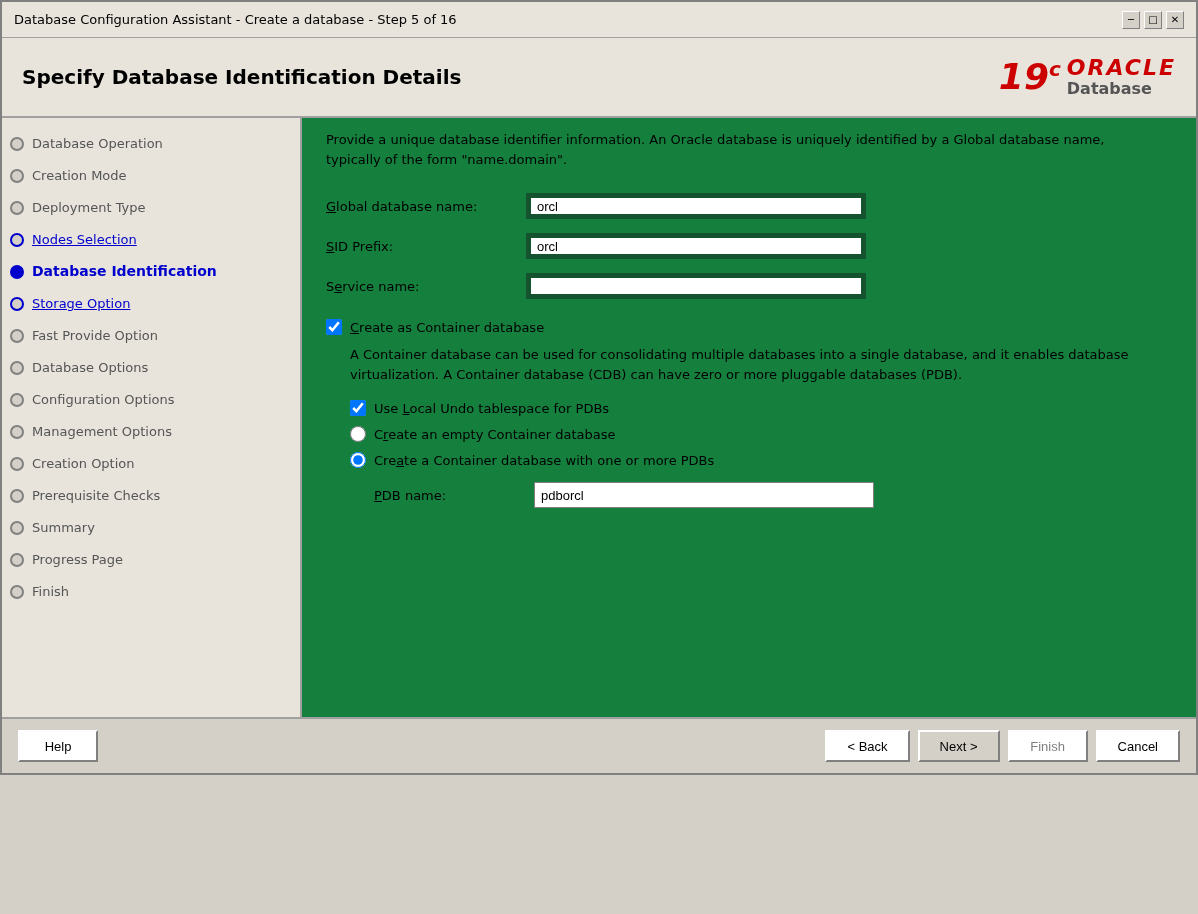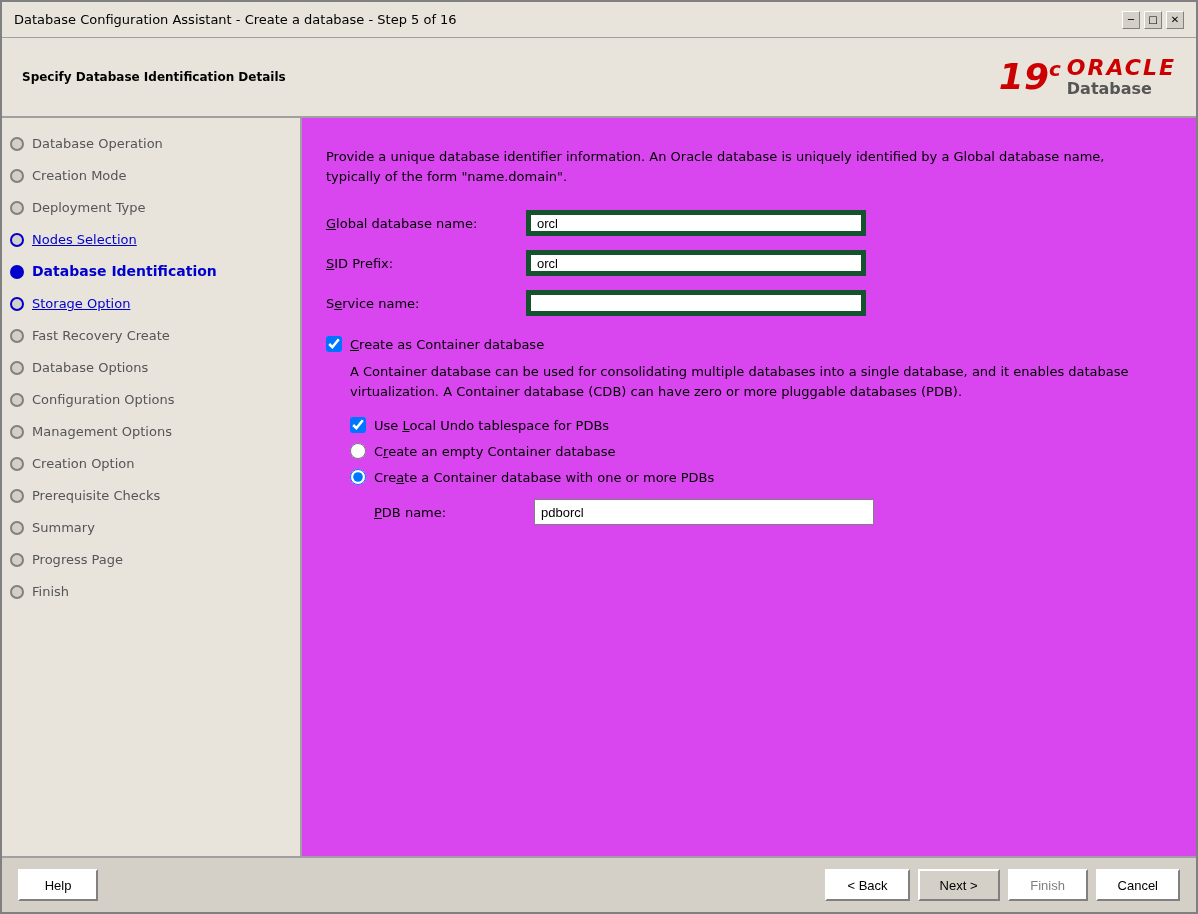--- a/index.html
+++ b/index.html
@@ -8,21 +8,21 @@
       font-size: 13px;
       background: #d4d0c8;
       width: 1198px;
       height: 914px;
       overflow: hidden;
     }
 
     
     .window {
       width: 1198px;
-      height: 914px;
+      height: 775px;
       background: #d4d0c8;
       border: 2px solid #808080;
       display: flex;
       flex-direction: column;
     }
 
     .title-bar {
       background: #e8e4dc;
       border-bottom: 1px solid #a0a0a0;
       padding: 6px 12px;
@@ -71,21 +71,21 @@
       background: #e8e4dc;
       border-bottom: 2px solid #a0a0a0;
       padding: 12px 20px;
       display: flex;
       align-items: center;
       justify-content: space-between;
       min-height: 80px;
     }
 
     .header-title {
-      font-size: 12px;
+      font-size: 20px;
       font-weight: bold;
       color: #000;
     }
 
     .oracle-logo {
       display: flex;
       align-items: center;
       gap: 6px;
     }
 
@@ -188,22 +188,22 @@
     }
 
     .sidebar-item.active-nav .sidebar-item-label {
       color: #0000cc;
       text-decoration: underline;
     }
 
     
     .content-panel {
       flex: 1;
-      background: #d946ef;
-      padding: 29px 24px;
+      background: #15803d;
+      padding: 12px 24px;
       overflow-y: auto;
     }
 
     .description-text {
       font-size: 13px;
       color: #000;
       line-height: 1.5;
       margin-bottom: 24px;
       max-width: 820px;
     }
@@ -466,21 +466,21 @@
             <div class="sidebar-item active">
               <div class="dot"></div>
               <span class="sidebar-item-label">Database Identification</span>
             </div>
             <div class="sidebar-item active-nav">
               <div class="dot"></div>
               <span class="sidebar-item-label">Storage Option</span>
             </div>
             <div class="sidebar-item completed">
               <div class="dot"></div>
-              <span class="sidebar-item-label">Fast Recovery Create</span>
+              <span class="sidebar-item-label">Fast Provide Option</span>
             </div>
             <div class="sidebar-item completed">
               <div class="dot"></div>
               <span class="sidebar-item-label">Database Options</span>
             </div>
             <div class="sidebar-item completed">
               <div class="dot"></div>
               <span class="sidebar-item-label">Configuration Options</span>
             </div>
             <div class="sidebar-item completed">

